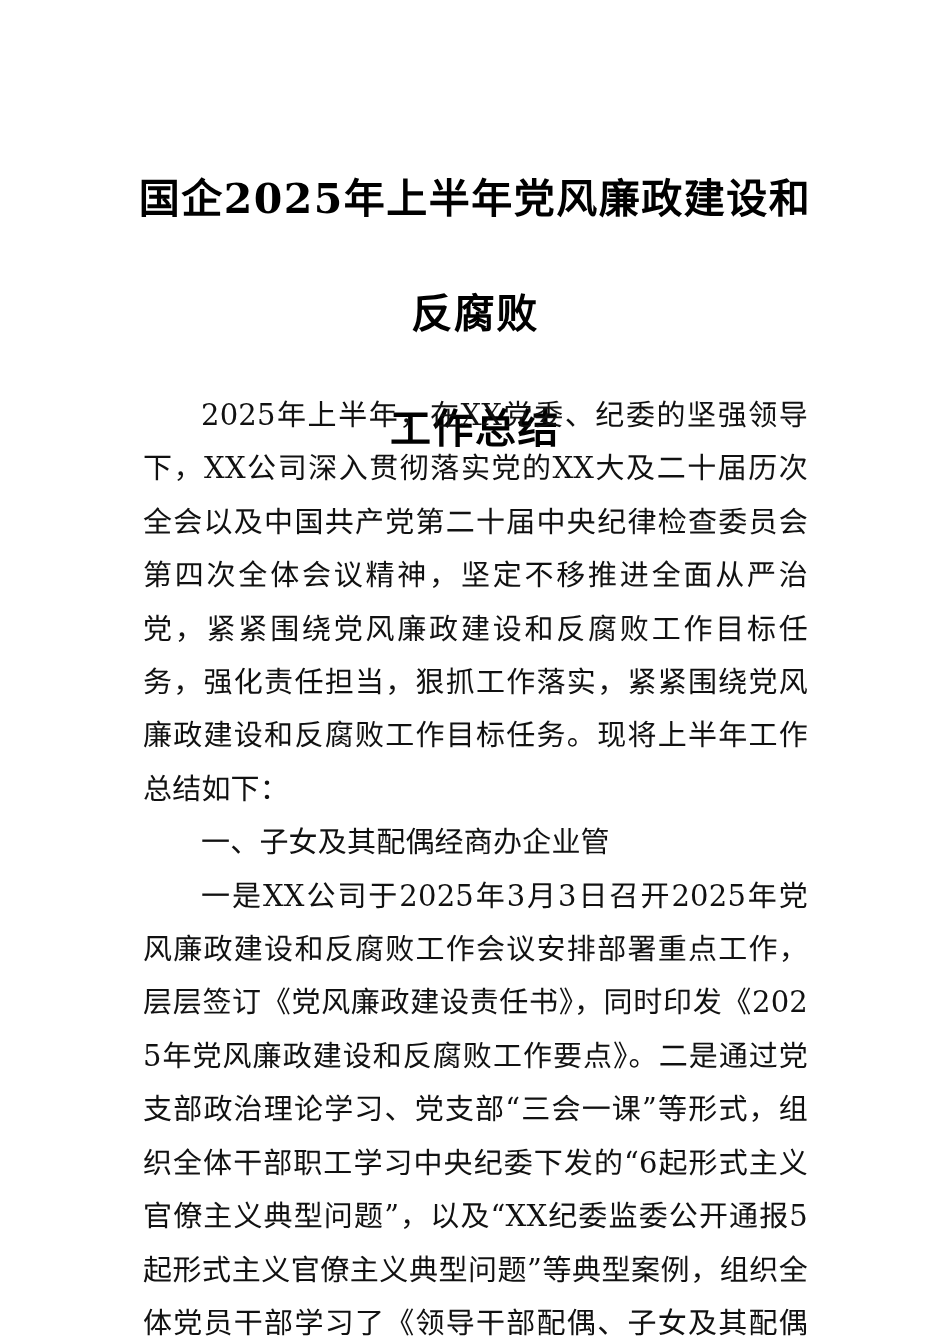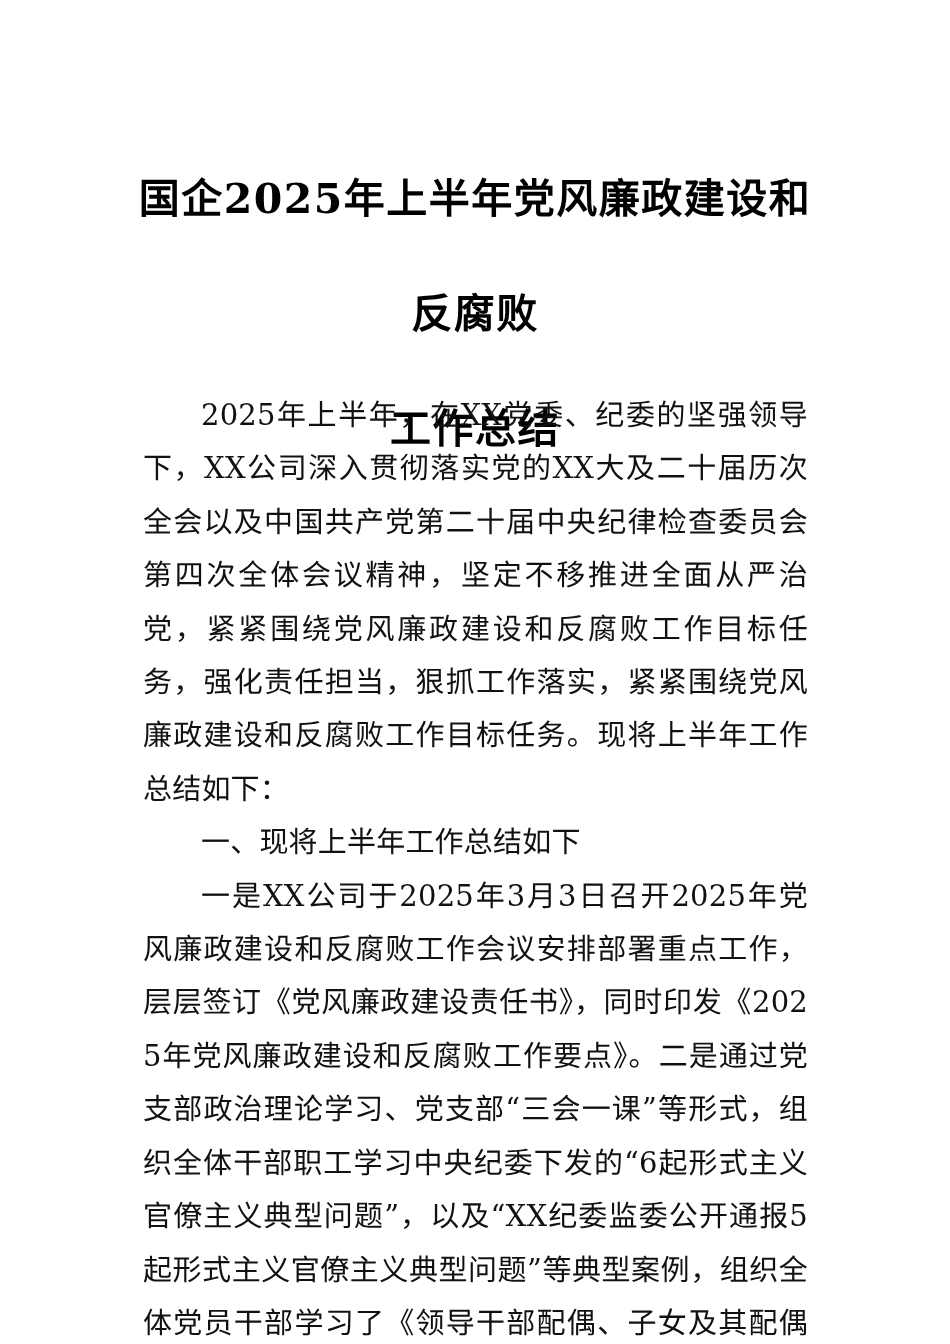--- a/index.html
+++ b/index.html
@@ -82,17 +82,17 @@
 </head>
 <body>
 
 <div id="page">
 
   <div id="doc-title">国企2025年上半年党风廉政建设和反腐败
 工作总结</div>
 
   <div id="doc-body">
       <p class="para indent">2025年上半年，在XX党委、纪委的坚强领导下，XX公司深入贯彻落实党的XX大及二十届历次全会以及中国共产党第二十届中央纪律检查委员会第四次全体会议精神，坚定不移推进全面从严治党，紧紧围绕党风廉政建设和反腐败工作目标任务，强化责任担当，狠抓工作落实，紧紧围绕党风廉政建设和反腐败工作目标任务。现将上半年工作总结如下：</p>
-      <p class="para heading">一、现将上半年工作总结如下</p>
+      <p class="para heading">一、子女及其配偶经商办企业管</p>
       <p class="para indent clipped">一是XX公司于2025年3月3日召开2025年党风廉政建设和反腐败工作会议安排部署重点工作，层层签订《党风廉政建设责任书》，同时印发《2025年党风廉政建设和反腐败工作要点》。二是通过党支部政治理论学习、党支部“三会一课”等形式，组织全体干部职工学习中央纪委下发的“6起形式主义官僚主义典型问题”，以及“XX纪委监委公开通报5起形式主义官僚主义典型问题”等典型案例，组织全体党员干部学习了《领导干部配偶、子女及其配偶经商办企业管</p>
     </div>
 
 </div>
 
 </body></html>

